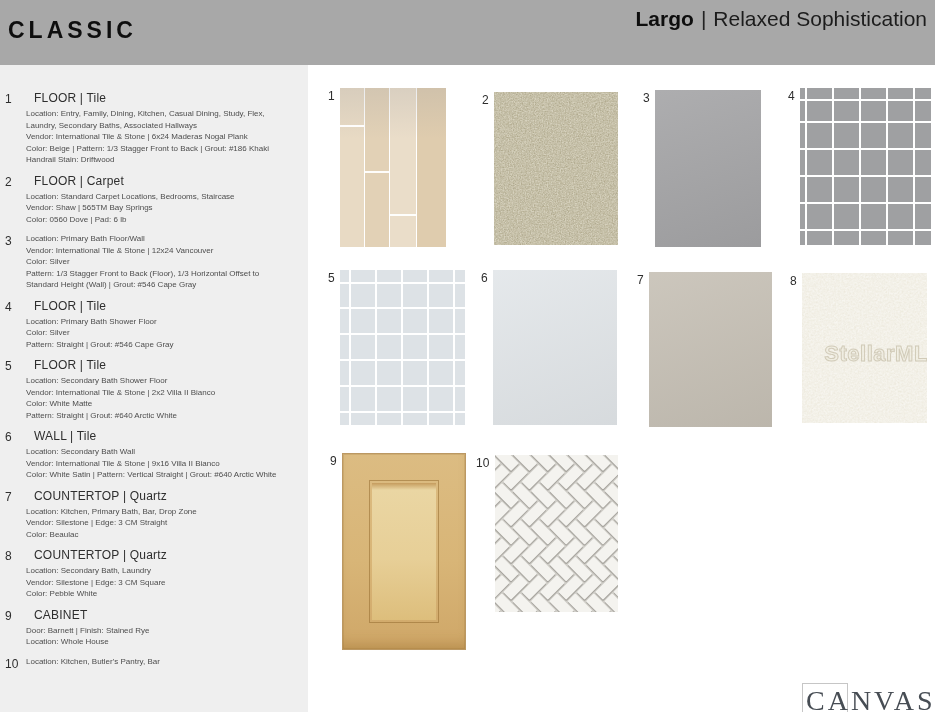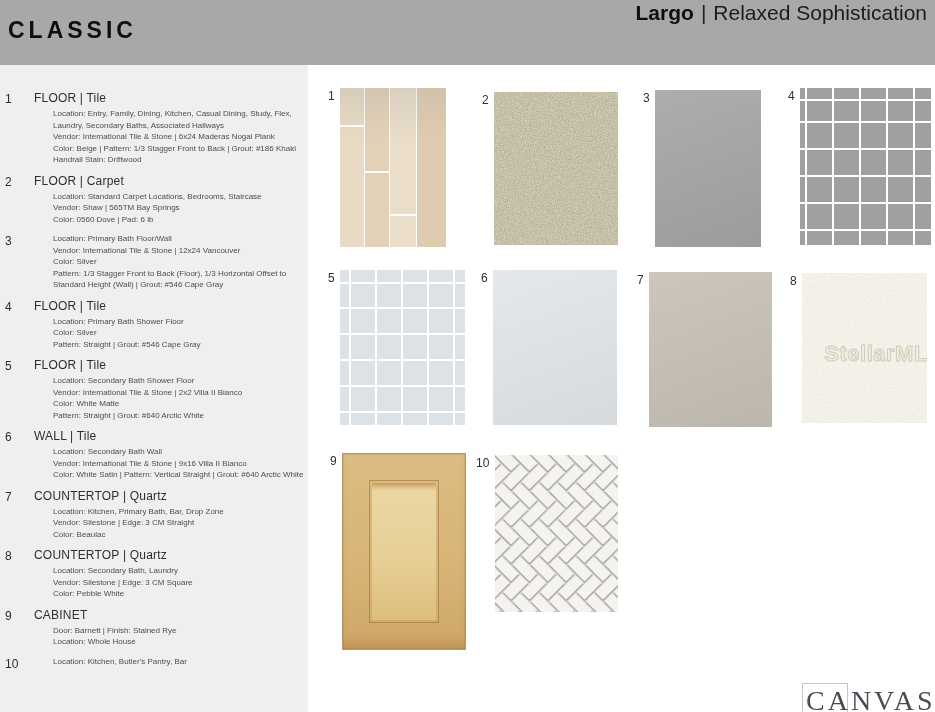--- a/index.html
+++ b/index.html
@@ -5,31 +5,31 @@
   html,body{margin:0;padding:0;}
   body{
     width:935px;height:712px;overflow:hidden;position:relative;
     background:#ffffff;font-family:"Liberation Sans", sans-serif;
     -webkit-font-smoothing:antialiased;
   }
   
   .header{position:absolute;left:0;top:0;width:935px;height:65px;background:#a8a8a8;}
   .brand{position:absolute;left:8px;top:17px;font-size:23px;font-weight:bold;
          letter-spacing:4px;color:#0e0e0e;}
-  .plan{position:absolute;right:8px;top:1px;font-size:21px;color:#161616;white-space:nowrap;}
+  .plan{position:absolute;right:8px;top:7px;font-size:21px;color:#161616;white-space:nowrap;}
   .plan-name{font-weight:bold;color:#0e0e0e;}
   .plan-sep{margin:0 7px;font-weight:normal;color:#222;}
   .plan-style{font-weight:normal;color:#1c1c1c;}
   
   .sidebar{position:absolute;left:0;top:65px;width:308px;height:647px;background:#efefef;
            padding-top:26px;box-sizing:border-box;overflow:hidden;}
   .spec-item{position:relative;padding-left:26px;margin-bottom:8px;}
   .spec-num{position:absolute;left:5px;top:1px;font-size:12px;color:#2e2e2e;}
   .spec-title{font-size:12px;color:#2e2e2e;line-height:15px;margin-bottom:2px;letter-spacing:.2px;margin-left:8px;}
-  .spec-line{font-size:8px;color:#4d4d4d;line-height:11.5px;white-space:nowrap;margin-left:27px;}
+  .spec-line{font-size:8px;color:#4d4d4d;line-height:11.5px;white-space:nowrap;}
   
   .board{position:absolute;left:308px;top:65px;width:627px;height:647px;background:#fff;}
   .swatch{position:absolute;overflow:hidden;}
   .sw-num{position:absolute;font-size:12px;color:#2e2e2e;}
   .plain{background-image:linear-gradient(160deg, rgba(255,255,255,.10), rgba(0,0,0,.05));}
   .noise-svg{position:absolute;left:0;top:0;}
   .wm{position:absolute;white-space:nowrap;font-size:22px;font-weight:bold;
       color:rgba(236,231,216,.35);-webkit-text-stroke:1px rgba(203,196,176,.85);
       letter-spacing:.5px;}
   

